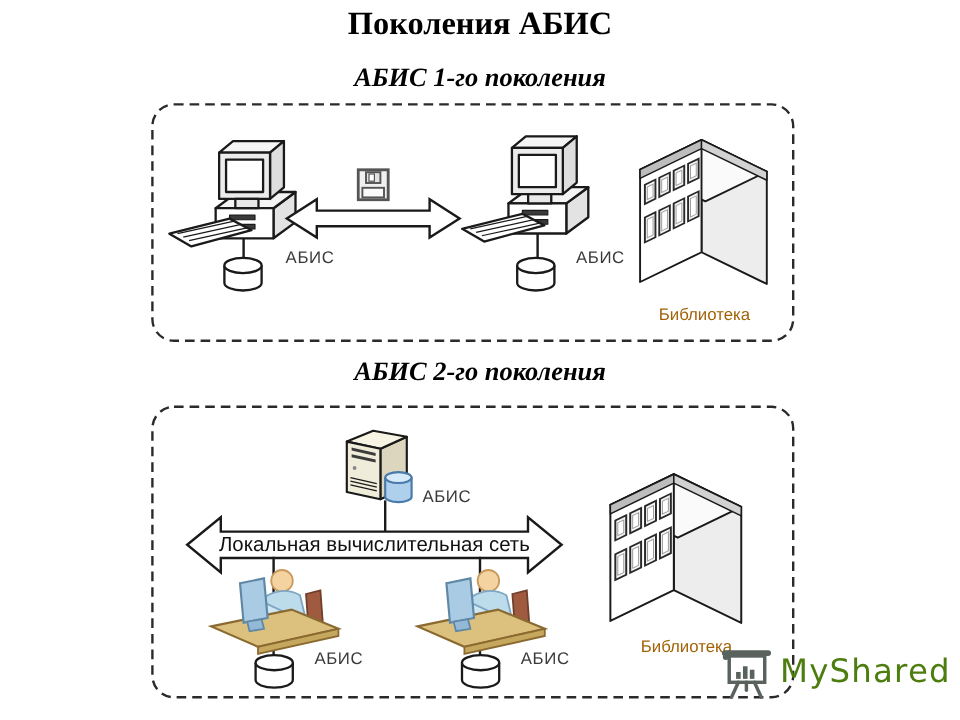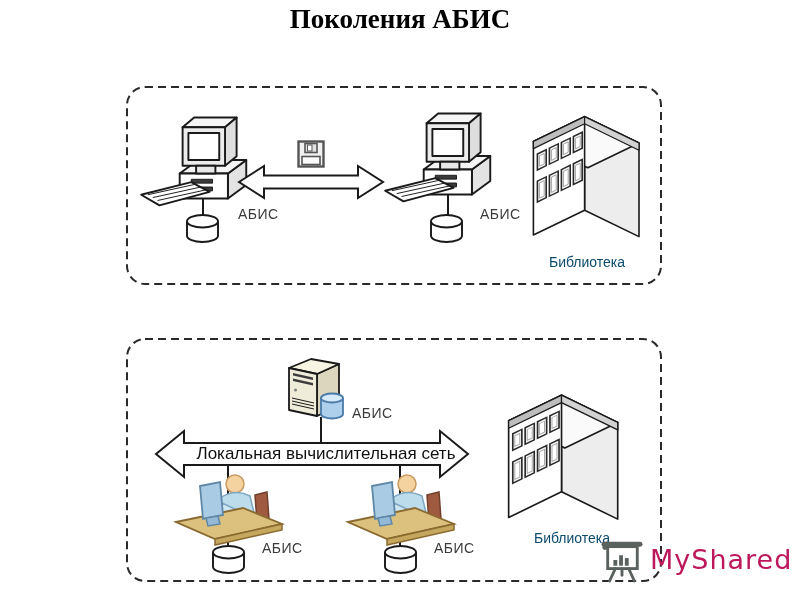--- a/index.html
+++ b/index.html
@@ -4,24 +4,24 @@
 <style>
   html,body{margin:0;padding:0;background:#fff;}
   .page{position:relative;width:800px;height:600px;background:#ffffff;overflow:hidden;
         font-family:"Liberation Sans",sans-serif;}
   .abs{position:absolute;}
   .title{width:800px;text-align:center;font-family:"Liberation Serif",serif;
          font-weight:bold;font-size:27px;color:#000;}
   .subtitle{width:800px;text-align:center;font-family:"Liberation Serif",serif;
             font-weight:bold;font-style:italic;font-size:22px;color:#000;}
   .small-label{font-size:14px;color:#3a3a3a;letter-spacing:0.5px;margin-left:12px;}
-  .bld-label{font-size:14px;color:#0c4a6e;text-align:center;}
+  .bld-label{font-size:14px;color:#a16207;text-align:center;}
   .vline{width:2px;background:#1a1a1a;}
   .net-text{font-size:17px;color:#111;text-align:center;white-space:nowrap;}
-  .wm-text{font-family:"DejaVu Sans",sans-serif;font-size:27px;color:#be185d;letter-spacing:1px;}
+  .wm-text{font-family:"DejaVu Sans",sans-serif;font-size:27px;color:#4d7c0f;letter-spacing:1px;}
 </style>
 </head>
 <body>
 
 <div class="page">
 
   <svg width="0" height="0" style="position:absolute" aria-hidden="true">
     <defs>
       <symbol id="sym-computer" viewBox="0 0 130 112">
         <g stroke="#1a1a1a" stroke-width="2" stroke-linejoin="round">
@@ -127,20 +127,21 @@
         <g fill="#59625d">
           <rect x="13" y="25" width="4" height="6"></rect>
           <rect x="19" y="20" width="4" height="11"></rect>
           <rect x="25" y="23" width="4" height="8"></rect>
         </g>
       </symbol>
     </defs>
   </svg>
 
   <div class="abs title" style="top:4px;left:0;">Поколения АБИС</div>
+  <div class="abs subtitle" style="top:52px;left:0;">АБИС 1-го поколения</div>
 
   <svg class="abs" style="left:125px;top:85px;" width="538" height="202">
     <rect x="2" y="2" width="534" height="197" rx="18" fill="none" stroke="#2a2a2a" stroke-width="2" stroke-dasharray="8 5"></rect>
   </svg>
 
   <div class="abs vline" style="left:202px;top:192px;height:26px;"></div>
   <svg class="abs" style="left:136px;top:106px;" width="126" height="108">
       <use href="#sym-computer"></use>
     </svg>
   <svg class="abs" style="left:184px;top:213px;" width="37" height="31">
@@ -162,35 +163,36 @@
   <svg class="abs" style="left:428px;top:213px;" width="37" height="31">
       <use href="#sym-db"></use>
     </svg>
   <div class="abs small-label" style="left:468px;top:206px;">АБИС</div>
 
   <svg class="abs" style="left:527px;top:99px;" width="120" height="152">
       <use href="#sym-building"></use>
     </svg>
   <div class="abs bld-label" style="left:527px;top:254px;width:120px;">Библиотека</div>
 
+  <div class="abs subtitle" style="top:297px;left:0;">АБИС 2-го поколения</div>
 
   <svg class="abs" style="left:125px;top:337px;" width="538" height="247">
     <rect x="2" y="2" width="534" height="242" rx="18" fill="none" stroke="#2a2a2a" stroke-width="2" stroke-dasharray="8 5"></rect>
   </svg>
 
   <div class="abs vline" style="left:320px;top:417px;height:27px;"></div>
   <svg class="abs" style="left:283px;top:354px;" width="64" height="70">
       <use href="#sym-server"></use>
     </svg>
   <div class="abs small-label" style="left:340px;top:405px;">АБИС</div>
 
   <svg class="abs" style="left:153px;top:427px;" width="318" height="54" viewBox="0 0 318 54">
     <polygon points="3,27 31,4 31,16 287,16 287,4 315,27 287,50 287,38 31,38 31,50" fill="#ffffff" stroke="#1a1a1a" stroke-width="2"></polygon>
   </svg>
-  <div class="abs net-text" style="left:179px;top:444px;width:294px;">Локальная вычислительная сеть</div>
+  <div class="abs net-text" style="left:165px;top:444px;width:294px;">Локальная вычислительная сеть</div>
 
   <div class="abs vline" style="left:227px;top:464px;height:82px;"></div>
   <div class="abs vline" style="left:399px;top:464px;height:82px;"></div>
 
   <svg class="abs" style="left:173px;top:471px;" width="112" height="80">
       <use href="#sym-workstation"></use>
     </svg>
   <svg class="abs" style="left:345px;top:471px;" width="112" height="80">
       <use href="#sym-workstation"></use>
     </svg>

